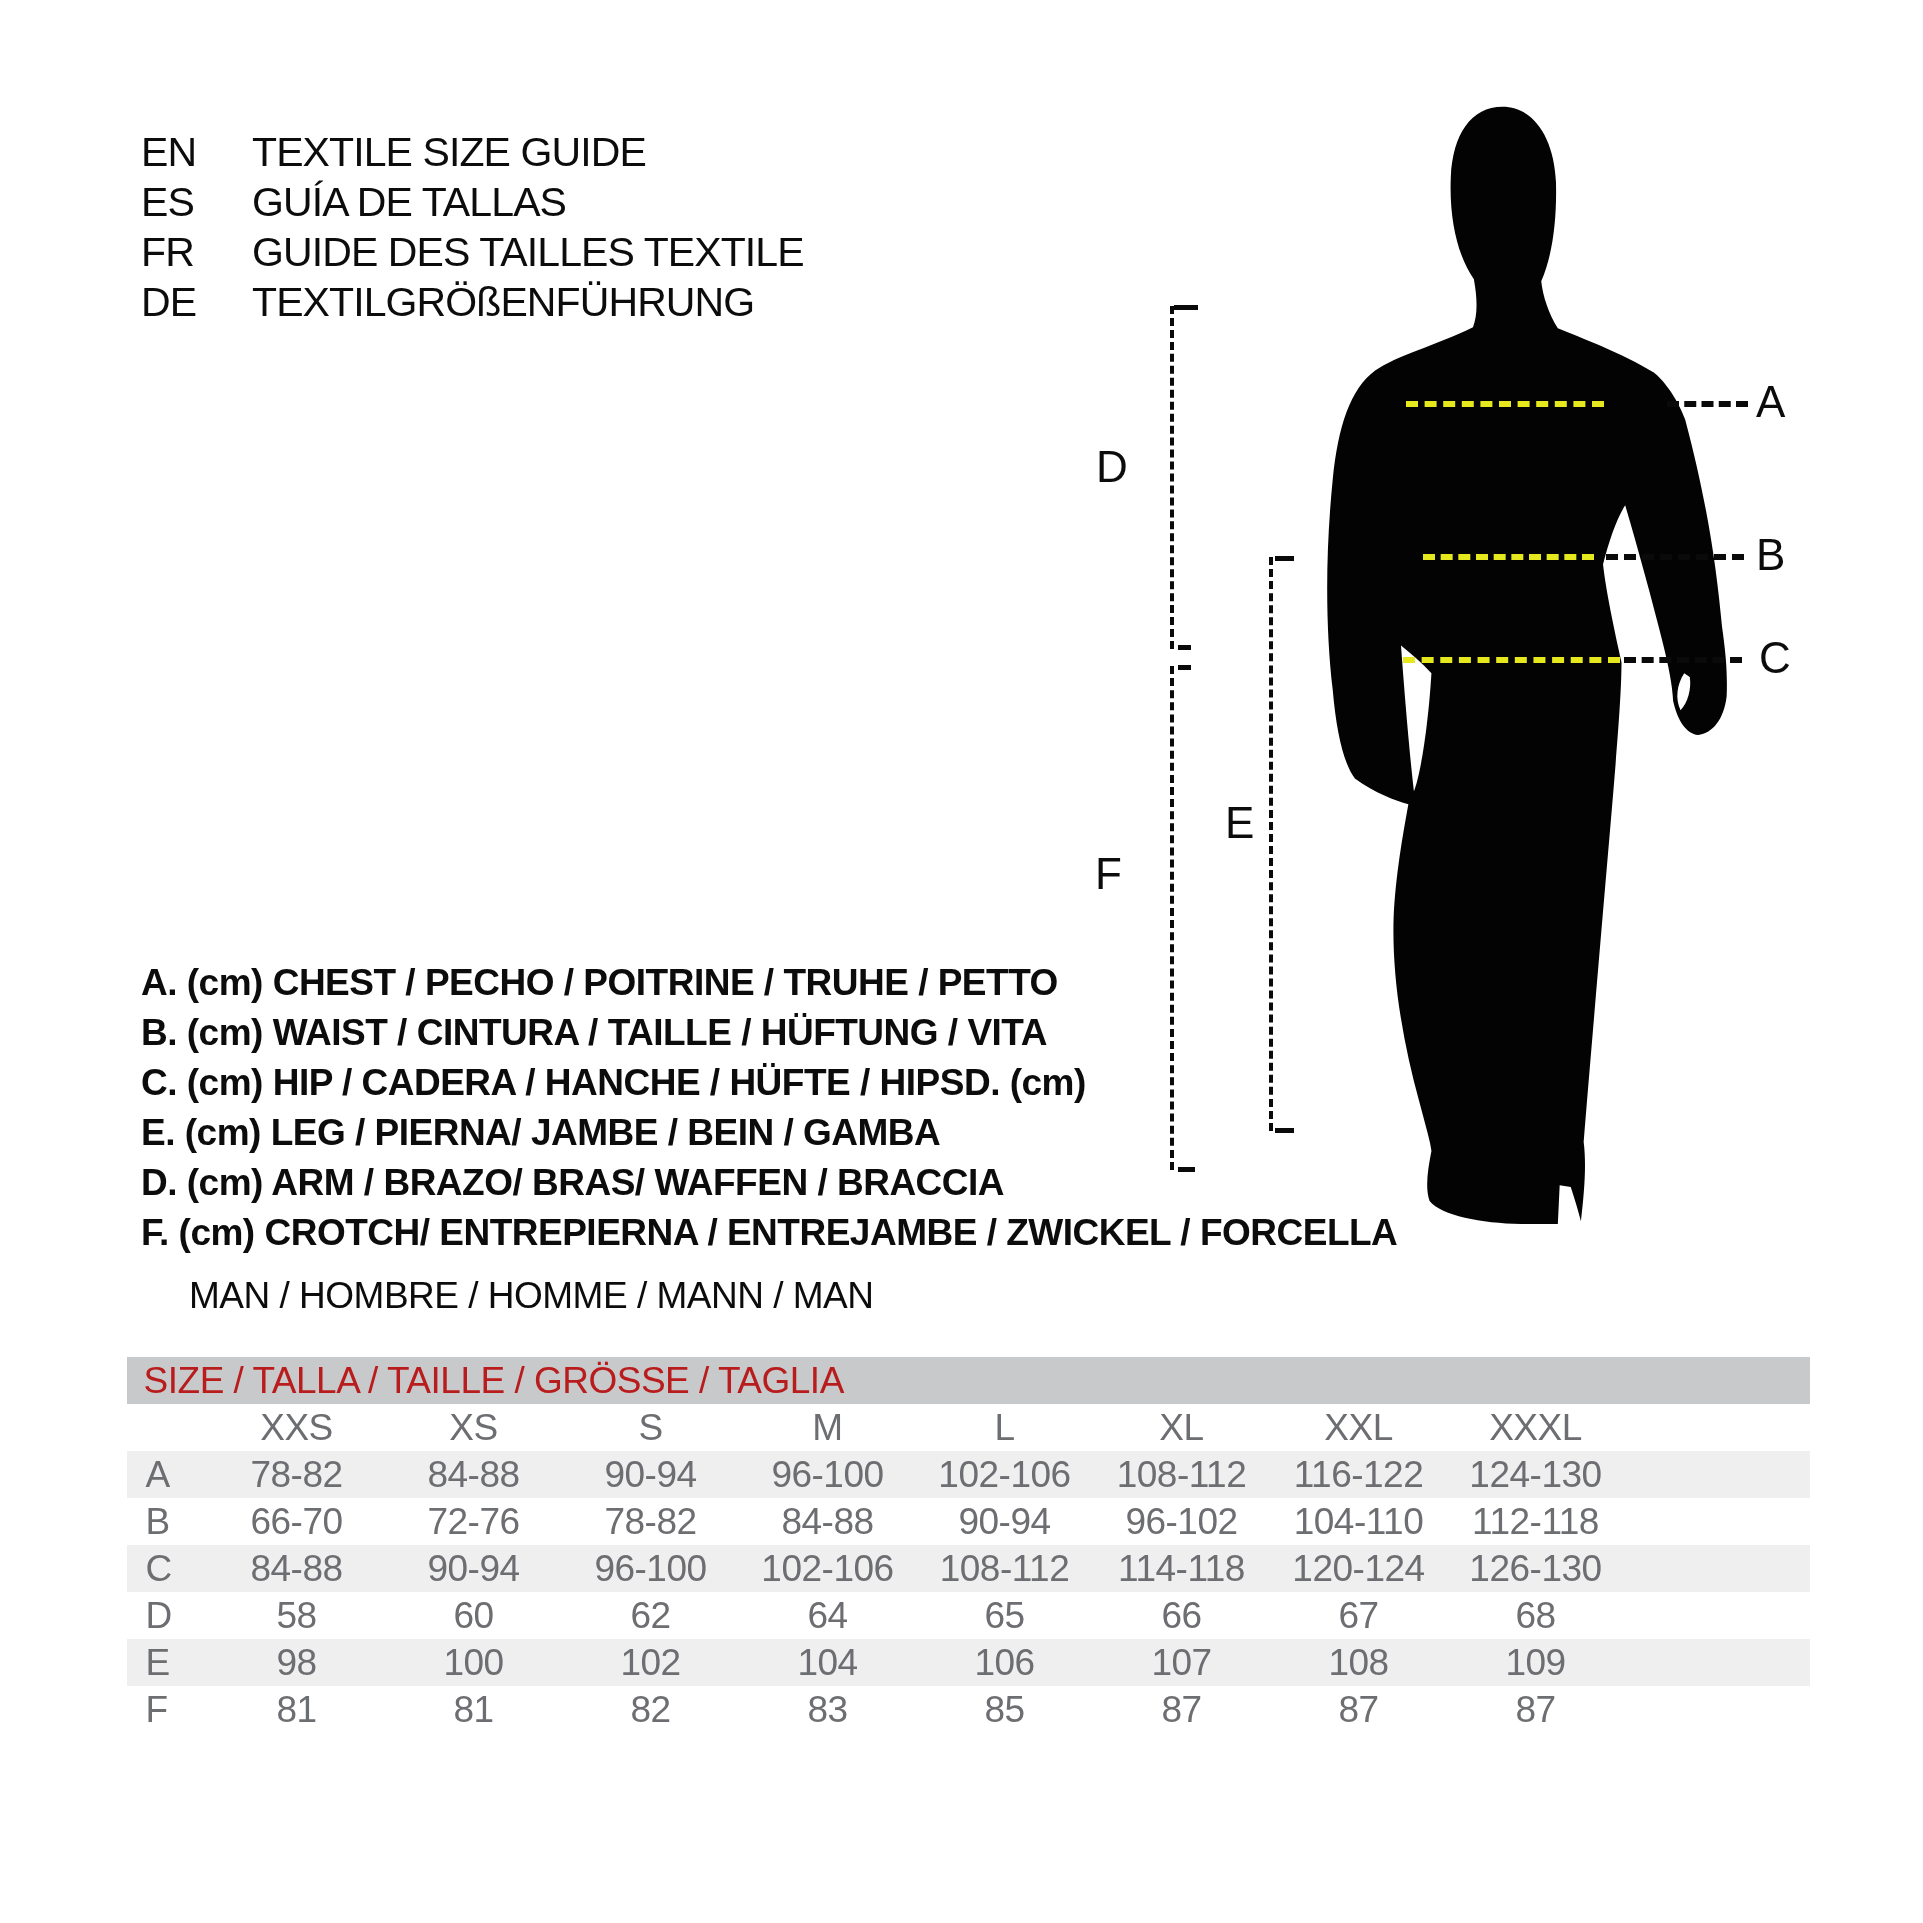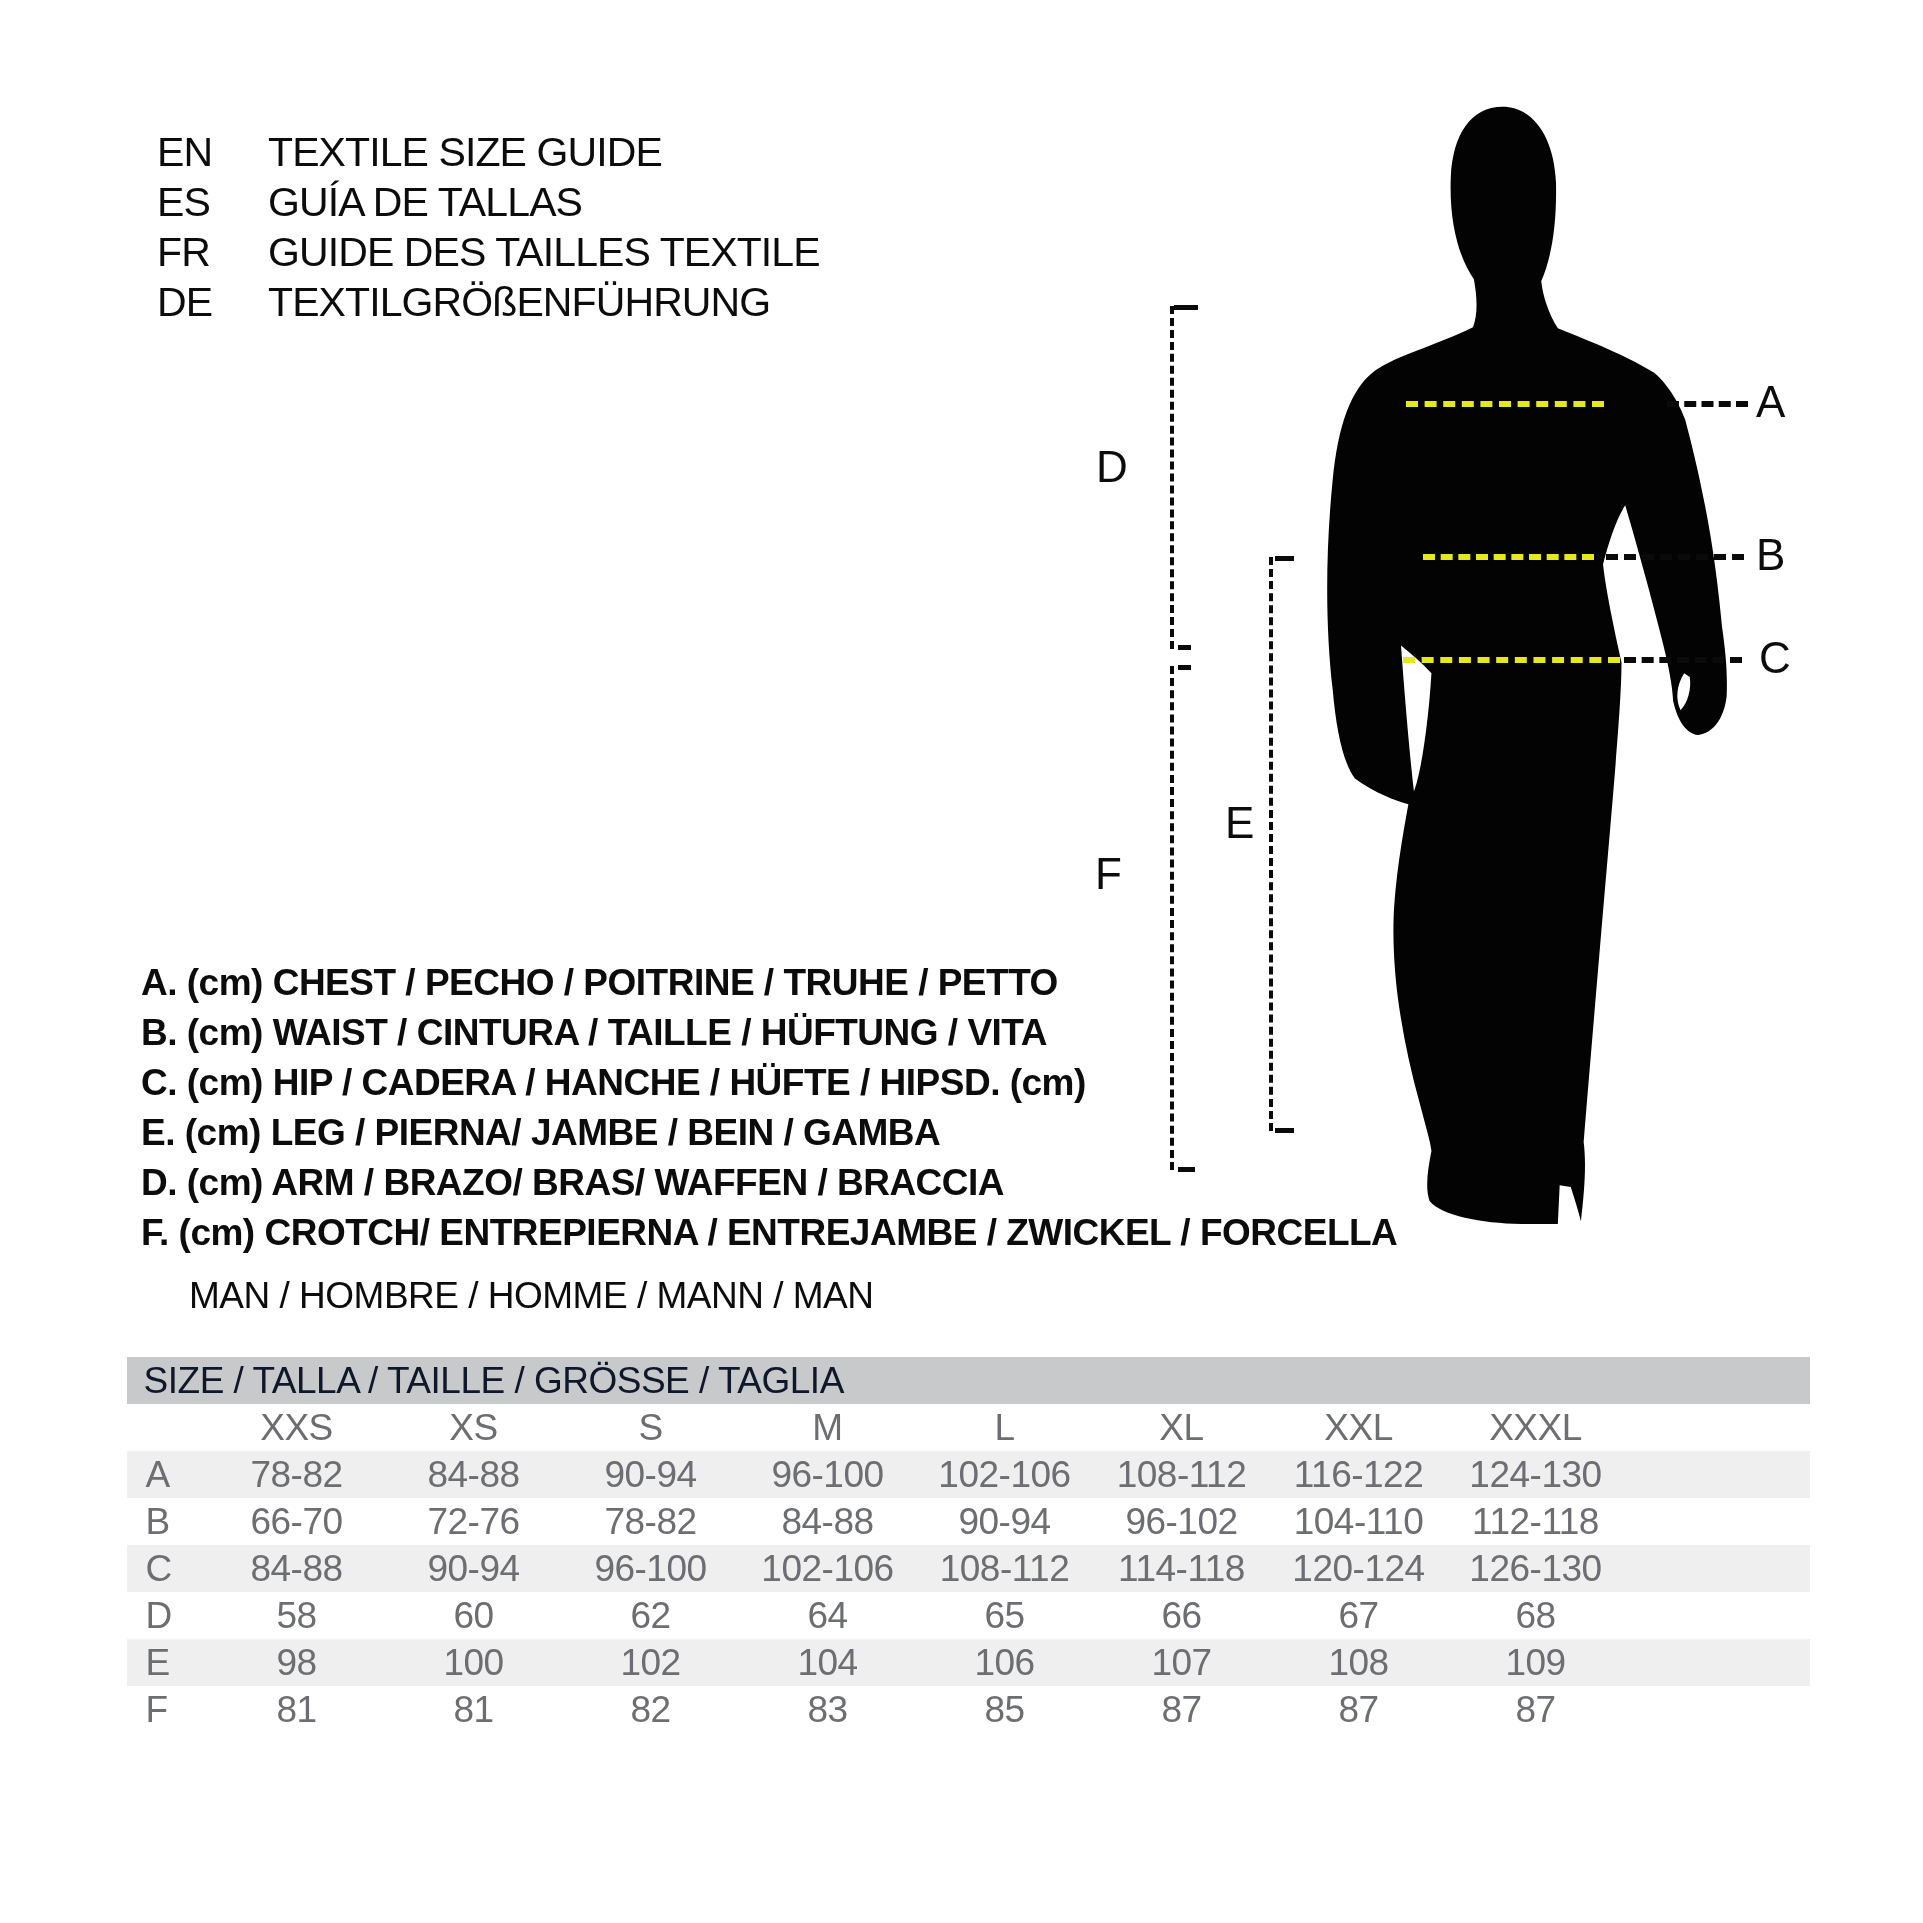--- a/index.html
+++ b/index.html
@@ -1,21 +1,21 @@
 <!DOCTYPE html>
 <html style="font-size:14.8px"><head>
 <meta charset="utf-8">
 <style>
   html,body{margin:0;padding:0;background:#fff;}
   .canvas{position:relative;width:1923px;height:1923px;background:#ffffff;overflow:hidden;
           font-family:"Liberation Sans", sans-serif;color:#0c0c0c;}
 
   
   .lang-block{position:absolute;left:141px;top:127px;}
-  .lang-row{display:flex;height:50px;align-items:center;font-size:41px;letter-spacing:-0.9px;font-weight:500;margin-left:16px;}
+  .lang-row{display:flex;height:50px;align-items:center;font-size:41px;letter-spacing:-0.9px;font-weight:500;}
   .lang-code{width:111px;flex:0 0 111px;}
   .lang-title{white-space:nowrap;}
 
   
   .figure-layer{position:absolute;left:0;top:0;width:1923px;height:1923px;}
   .silhouette-svg{position:absolute;left:1292px;top:92px;z-index:1;}
   .vline{position:absolute;width:0;border-left:4.6px dashed #0a0a0a;z-index:0;}
   .vline-d{left:1170px;top:306px;height:343px;}
   .vline-f{left:1170px;top:666px;height:504px;}
   .vline-e{left:1269px;top:557px;height:574px;}
@@ -45,21 +45,21 @@
 
   
   .legend-block{position:absolute;left:141px;top:958px;}
   .legend-row{height:50px;display:flex;align-items:center;font-size:37px;letter-spacing:-0.5px;white-space:nowrap;font-weight:700;}
 
   .category-line{position:absolute;left:141px;top:1275px;font-size:37px;letter-spacing:-0.5px;font-weight:500;margin-left:48px;}
 
   
   .size-table{position:absolute;left:127px;top:1357px;width:1683px;color:#6d6e71;}
   .table-title-bar{height:47px;background:#c8c9cb;display:flex;align-items:center;
-                   padding-left:16.6px;box-sizing:border-box;font-size:37px;letter-spacing:-0.5px;color:#0f172a;}
+                   padding-left:16.6px;box-sizing:border-box;font-size:37px;letter-spacing:-0.5px;color:#b91c1c;}
   .trow{display:grid;grid-template-columns:81px repeat(8,177px) 1fr;height:47px;align-items:center;}
   .trow .cell{text-align:center;font-size:37px;letter-spacing:-0.5px;}
   .trow .cell.rowlabel{text-align:left;padding-left:18.5px;}
   .trow.stripe{background:#efeff0;}
 </style>
 </head>
 <body>
 
 <div class="canvas">
 

